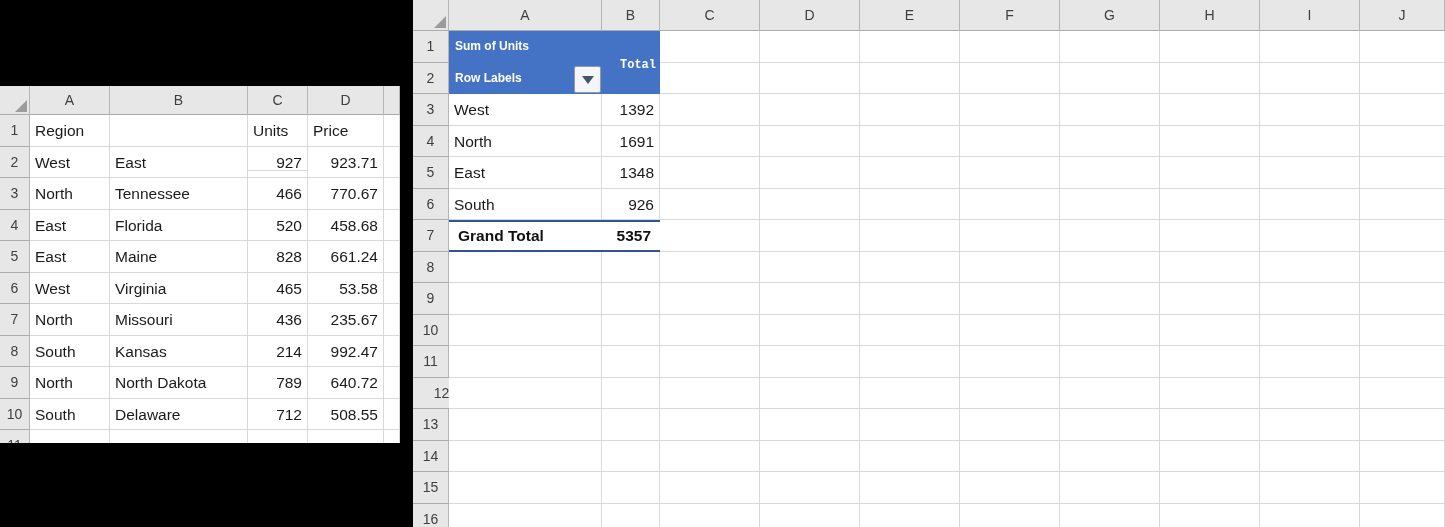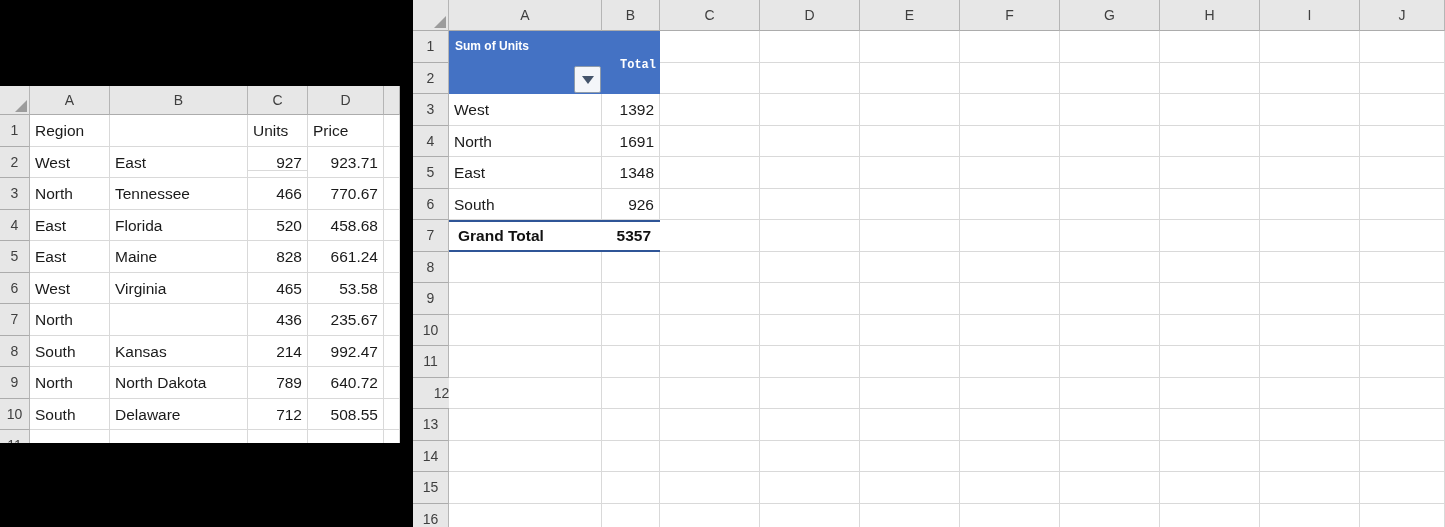--- a/index.html
+++ b/index.html
@@ -138,20 +138,21 @@
         <div class="cell bodycell alignR" style="left: 308px; top: 123.5px; width: 76px; height: 31.5px; line-height: 31.5px;">458.68</div>
         <div class="cell bodycell alignL" style="left: 30px; top: 155px; width: 80px; height: 31.5px; line-height: 31.5px;">East</div>
         <div class="cell bodycell alignL" style="left: 110px; top: 155px; width: 138px; height: 31.5px; line-height: 31.5px;">Maine</div>
         <div class="cell bodycell alignR" style="left: 248px; top: 155px; width: 60px; height: 31.5px; line-height: 31.5px;">828</div>
         <div class="cell bodycell alignR" style="left: 308px; top: 155px; width: 76px; height: 31.5px; line-height: 31.5px;">661.24</div>
         <div class="cell bodycell alignL" style="left: 30px; top: 186.5px; width: 80px; height: 31.5px; line-height: 31.5px;">West</div>
         <div class="cell bodycell alignL" style="left: 110px; top: 186.5px; width: 138px; height: 31.5px; line-height: 31.5px;">Virginia</div>
         <div class="cell bodycell alignR" style="left: 248px; top: 186.5px; width: 60px; height: 31.5px; line-height: 31.5px;">465</div>
         <div class="cell bodycell alignR" style="left: 308px; top: 186.5px; width: 76px; height: 31.5px; line-height: 31.5px;">53.58</div>
         <div class="cell bodycell alignL" style="left: 30px; top: 218px; width: 80px; height: 31.5px; line-height: 31.5px;">North</div>
+        <div class="cell bodycell alignL" style="left: 110px; top: 218px; width: 138px; height: 31.5px; line-height: 31.5px;">Missouri</div>
         <div class="cell bodycell alignR" style="left: 248px; top: 218px; width: 60px; height: 31.5px; line-height: 31.5px;">436</div>
         <div class="cell bodycell alignR" style="left: 308px; top: 218px; width: 76px; height: 31.5px; line-height: 31.5px;">235.67</div>
         <div class="cell bodycell alignL" style="left: 30px; top: 249.5px; width: 80px; height: 31.5px; line-height: 31.5px;">South</div>
         <div class="cell bodycell alignL" style="left: 110px; top: 249.5px; width: 138px; height: 31.5px; line-height: 31.5px;">Kansas</div>
         <div class="cell bodycell alignR" style="left: 248px; top: 249.5px; width: 60px; height: 31.5px; line-height: 31.5px;">214</div>
         <div class="cell bodycell alignR" style="left: 308px; top: 249.5px; width: 76px; height: 31.5px; line-height: 31.5px;">992.47</div>
         <div class="cell bodycell alignL" style="left: 30px; top: 281px; width: 80px; height: 31.5px; line-height: 31.5px;">North</div>
         <div class="cell bodycell alignL" style="left: 110px; top: 281px; width: 138px; height: 31.5px; line-height: 31.5px;">North Dakota</div>
         <div class="cell bodycell alignR" style="left: 248px; top: 281px; width: 60px; height: 31.5px; line-height: 31.5px;">789</div>
         <div class="cell bodycell alignR" style="left: 308px; top: 281px; width: 76px; height: 31.5px; line-height: 31.5px;">640.72</div>
@@ -406,20 +407,21 @@
       <div class="cell bodycell" style="left: 247px; top: 503.5px; width: 100px; height: 31.5px; line-height: 31.5px;"></div>
       <div class="cell bodycell" style="left: 347px; top: 503.5px; width: 100px; height: 31.5px; line-height: 31.5px;"></div>
       <div class="cell bodycell" style="left: 447px; top: 503.5px; width: 100px; height: 31.5px; line-height: 31.5px;"></div>
       <div class="cell bodycell" style="left: 547px; top: 503.5px; width: 100px; height: 31.5px; line-height: 31.5px;"></div>
       <div class="cell bodycell" style="left: 647px; top: 503.5px; width: 100px; height: 31.5px; line-height: 31.5px;"></div>
       <div class="cell bodycell" style="left: 747px; top: 503.5px; width: 100px; height: 31.5px; line-height: 31.5px;"></div>
       <div class="cell bodycell" style="left: 847px; top: 503.5px; width: 100px; height: 31.5px; line-height: 31.5px;"></div>
       <div class="cell bodycell" style="left: 947px; top: 503.5px; width: 85px; height: 31.5px; line-height: 31.5px;"></div>
       <div class="pivot-blue" style="left: 36px; top: 31px; width: 211px; height: 63px;"></div>
       <div class="pivot-txt" style="left: 42px; top: 31px; width: 200px; height: 31.5px; line-height: 31.5px;">Sum of Units</div>
+      <div class="pivot-txt" style="left: 42px; top: 62.5px; width: 120px; height: 31.5px; line-height: 31.5px;">Row Labels</div>
       <div id="dropdown-btn" style="left: 161px; top: 66px;">
         <span class="arr"></span>
       </div>
       <div class="pivot-txt alignR" style="left: 189px; top: 50px; width: 54px; height: 31.5px; line-height: 31.5px; font-family: Liberation Mono, monospace;">Total</div>
       <div class="cell pivot-cell alignL" style="left: 36px; top: 94px; width: 153px; height: 31.5px; line-height: 31.5px;">West</div>
       <div class="cell pivot-cell alignR" style="left: 189px; top: 94px; width: 58px; height: 31.5px; line-height: 31.5px;">1392</div>
       <div class="cell pivot-cell alignL" style="left: 36px; top: 125.5px; width: 153px; height: 31.5px; line-height: 31.5px;">North</div>
       <div class="cell pivot-cell alignR" style="left: 189px; top: 125.5px; width: 58px; height: 31.5px; line-height: 31.5px;">1691</div>
       <div class="cell pivot-cell alignL" style="left: 36px; top: 157px; width: 153px; height: 31.5px; line-height: 31.5px;">East</div>
       <div class="cell pivot-cell alignR" style="left: 189px; top: 157px; width: 58px; height: 31.5px; line-height: 31.5px;">1348</div>

